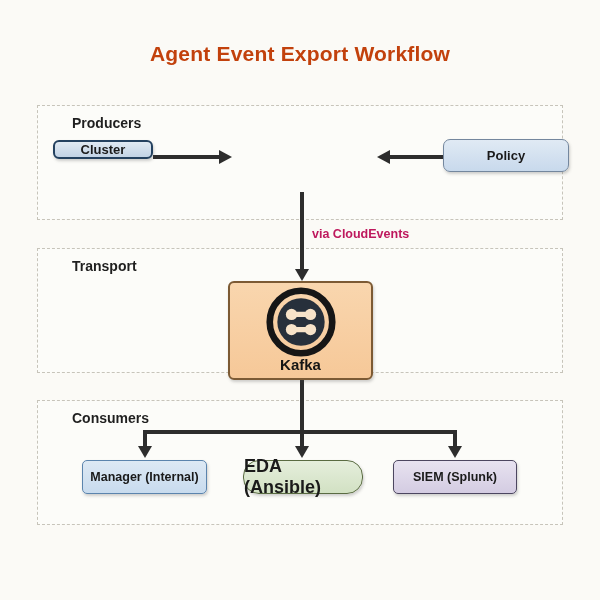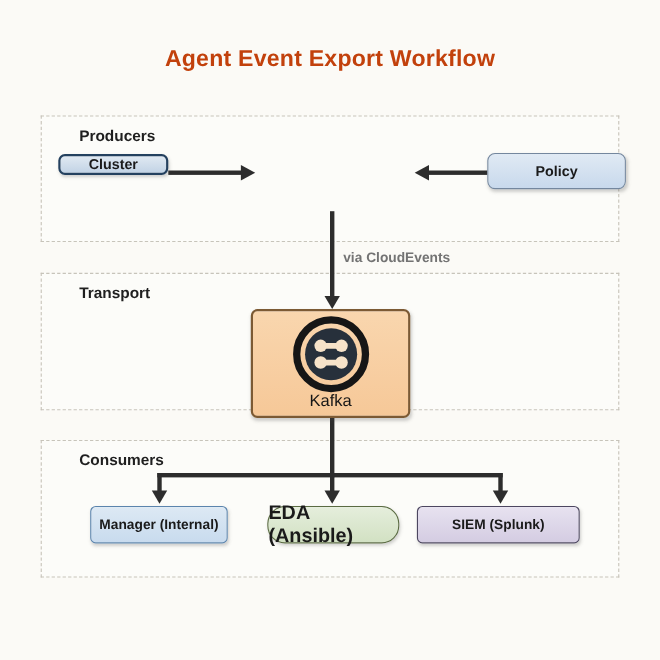--- a/index.html
+++ b/index.html
@@ -22,33 +22,33 @@
   #node-exporter{left:232px;top:141px;width:143px;height:51px;border:2px solid #3e3c30;border-radius:4px;
         background:linear-gradient(#faf1e2,#f3e6cd);font-size:12.5px;}
   #node-policy{left:443px;top:139px;width:126px;height:33px;border:1.5px solid #74879e;border-radius:7px;
         background:linear-gradient(#e0eaf4,#c8d9ec);font-size:13px;}
   #node-kafka{left:228px;top:281px;width:145px;height:99px;border:2px solid #7c5a34;border-radius:6px;
         background:linear-gradient(#f9d6ae,#f6c898);font-size:15px;flex-direction:column;justify-content:flex-start;}
   #node-manager{left:82px;top:460px;width:125px;height:34px;border:1.5px solid #5b84ad;border-radius:5px;
         background:linear-gradient(#dde9f4,#c8dbee);font-size:12.5px;align-items:center;}
   #node-eda{left:243px;top:460px;width:120px;height:34px;border:1.5px solid #5a6b42;border-radius:16px;
         background:linear-gradient(#e5eedc,#d2e1c3);font-size:18px;}
-  #node-siem{left:379px;top:460px;width:148px;height:34px;border:1.5px solid #4c4660;border-radius:5px;
+  #node-siem{left:393px;top:460px;width:124px;height:34px;border:1.5px solid #4c4660;border-radius:5px;
         background:linear-gradient(#e7e2f0,#d4cce2);font-size:12.5px;}
 
   .kafka-icon{margin-top:3px;width:72px;height:72px;}
-  .kafka-label{margin-top:-2px;font-size:15px;font-weight:normal;color:#151515;}
+  .kafka-label{margin-top:-2px;font-size:15px;font-weight:bold;color:#151515;}
 
   .hline,.vline{position:absolute;background:#2d2d2d;}
   .ah{position:absolute;width:0;height:0;}
   .ah-right{border-top:7px solid transparent;border-bottom:7px solid transparent;border-left:13px solid #2d2d2d;}
   .ah-left{border-top:7px solid transparent;border-bottom:7px solid transparent;border-right:13px solid #2d2d2d;}
   .ah-down{border-left:7px solid transparent;border-right:7px solid transparent;border-top:12px solid #2d2d2d;}
 
-  .edge-label{position:absolute;font-size:12.5px;font-weight:bold;color:#737373;}
+  .edge-label{position:absolute;font-size:12.5px;font-weight:bold;color:#be185d;}
   #lbl-cloudevents{left:312px;top:227px;}
 </style>
 </head>
 <body>
 
 <div id="canvas">
 
   <div class="title">Agent Event Export Workflow</div>
 
   <div class="section" id="sec-producers">

